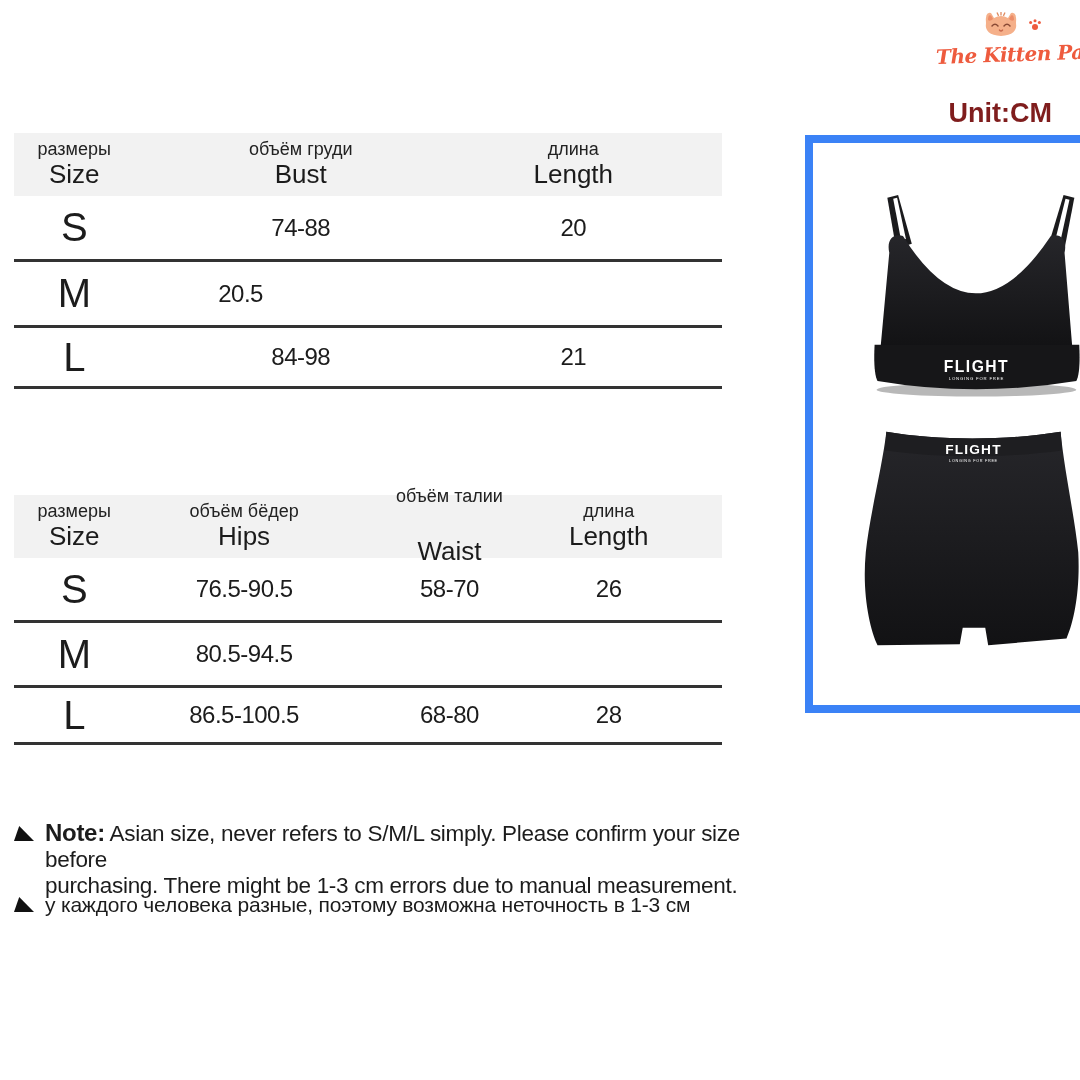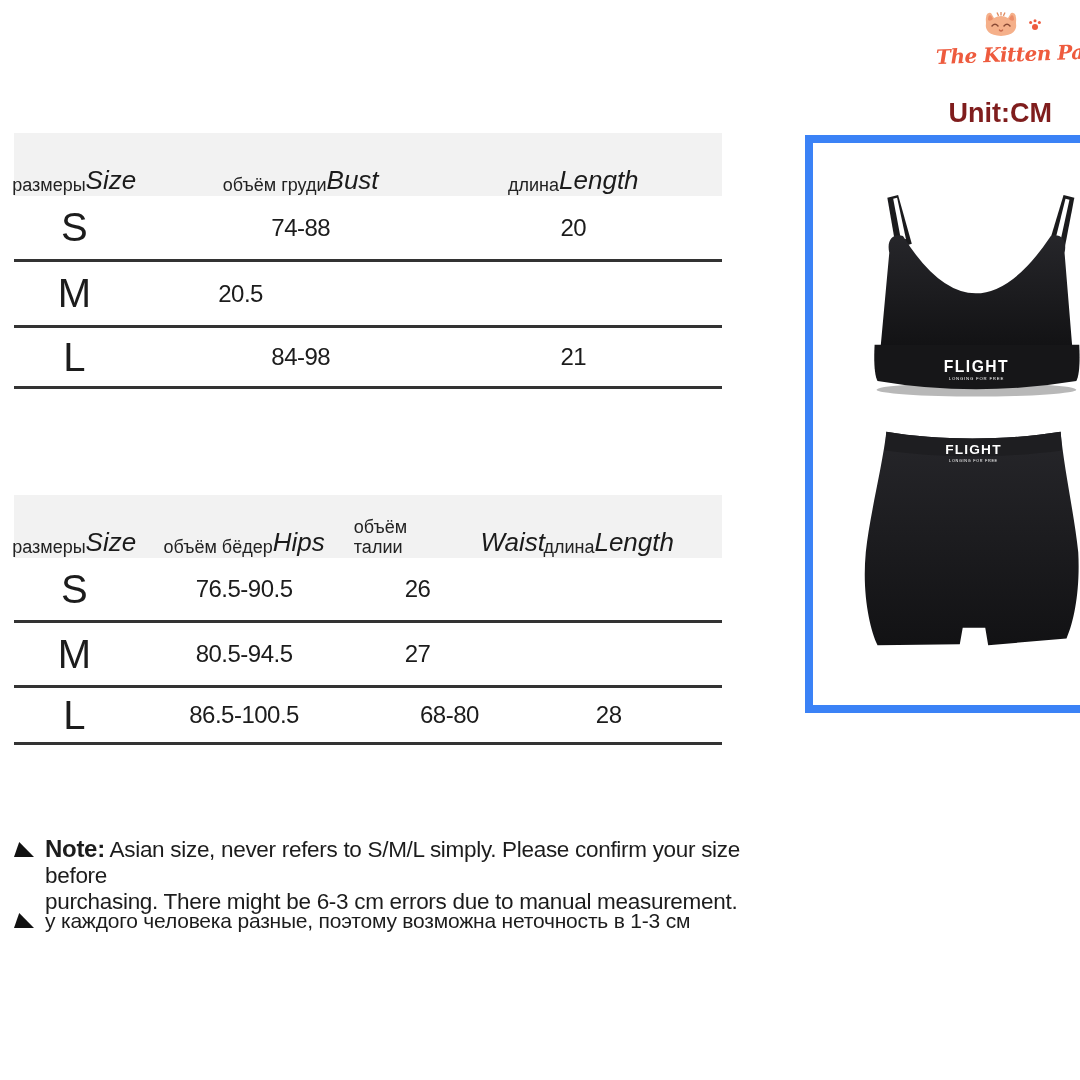--- a/index.html
+++ b/index.html
@@ -17,23 +17,23 @@
   }
 
   
   .unit { position:absolute; top:98px; right:28px; font-size:27px; font-weight:600; color:#7f1d1d; letter-spacing:0; }
 
   
   .size-table { position:absolute; left:14px; width:708px; }
   .t1 { top:133px; }
   .t2 { top:495px; }
   .thead { display:flex; background:#f2f2f2; height:63px; }
-  .hcell { display:flex; flex-direction:row; justify-content:center; align-items:flex-end; line-height:1.15; }
+  .hcell { display:flex; flex-direction:column; justify-content:center; align-items:center; line-height:1.15; }
   .hcell .ru { font-size:18px; color:#222; }
-  .hcell .en { font-size:26px; color:#1b1b1b;font-style:italic; }
+  .hcell .en { font-size:26px; color:#1b1b1b; }
   .trow { display:flex; align-items:center; border-bottom:3px solid #333; }
   .t1 .trow { height:66px; }
   .t1 .trow.last { height:61px; }
   .t2 .trow { height:65px; }
   .t2 .trow.last { height:57px; }
   .cell { text-align:center; letter-spacing:-0.5px; }
   .cell.size { font-size:40px; color:#1c1c1c; }
   .cell.val  { font-size:24px; color:#1c1c1c; }
   .c-size { width:17%; }
   .c-bust { width:47%; }
@@ -41,21 +41,21 @@
   .c-hips { width:31%; }
   .c-waist{ width:27%;gap:31px; }
   .c-len2 { width:18%; }
 
   
   .product-box { position:absolute; left:805px; top:135px; width:336px; height:578px;
     border:8px solid #3b82f6; background:#fff; }
   .product-box svg { display:block; width:100%; height:100%; }
 
   
-  .note { position:absolute; left:14px; width:745px; padding-left:31px;margin-top:16px; }
+  .note { position:absolute; left:14px; width:745px; padding-left:31px; }
   .note-en { top:820px; font-size:22.5px; line-height:26px; color:#1c1c1c; letter-spacing:-0.3px; }
   .note-ru { top:891px; font-size:21px; line-height:27px; color:#1c1c1c; letter-spacing:-0.2px; }
   .note .tri { position:absolute; left:0; top:6px; width:20px; height:15px; background:#111;
     -webkit-clip-path:polygon(26% 0, 100% 100%, 0 100%); clip-path:polygon(26% 0, 100% 100%, 0 100%); }
   .note b { font-weight:bold; }
   .note-en b { font-size:24px; }
 </style>
 </head>
 <body>
 
@@ -130,26 +130,26 @@
         <span class="en">Waist</span>
       </div>
       <div class="hcell c-len2">
         <span class="ru">длина</span>
         <span class="en">Length</span>
       </div>
     </div>
     <div class="trow">
       <div class="cell size c-size">S</div>
       <div class="cell val c-hips">76.5-90.5</div>
+      <div class="cell val c-waist">58-70</div>
       <div class="cell val c-len2">26</div>
     </div>
     <div class="trow">
       <div class="cell size c-size">M</div>
       <div class="cell val c-hips">80.5-94.5</div>
-      <div class="cell val c-len2">27</div>
     </div>
     <div class="trow last">
       <div class="cell size c-size">L</div>
       <div class="cell val c-hips">86.5-100.5</div>
       <div class="cell val c-waist">68-80</div>
       <div class="cell val c-len2">28</div>
     </div>
   </div>
 
   <div class="product-box">
@@ -188,21 +188,21 @@
       </g>
     </svg>
   </div>
 
   <div class="note note-en">
     <span class="tri"></span>
     <div>
       <b>Note:</b>
       <span>Asian size, never refers to S/M/L simply. Please confirm your size before</span>
     </div>
-    <div>purchasing. There might be 6-3 cm errors due to manual measurement.</div>
+    <div>purchasing. There might be 1-3 cm errors due to manual measurement.</div>
   </div>
 
   <div class="note note-ru">
     <span class="tri"></span>
     <div>у каждого человека разные, поэтому возможна неточность в 1-3 см</div>
   </div>
 
 </div>
 
 </body></html>

